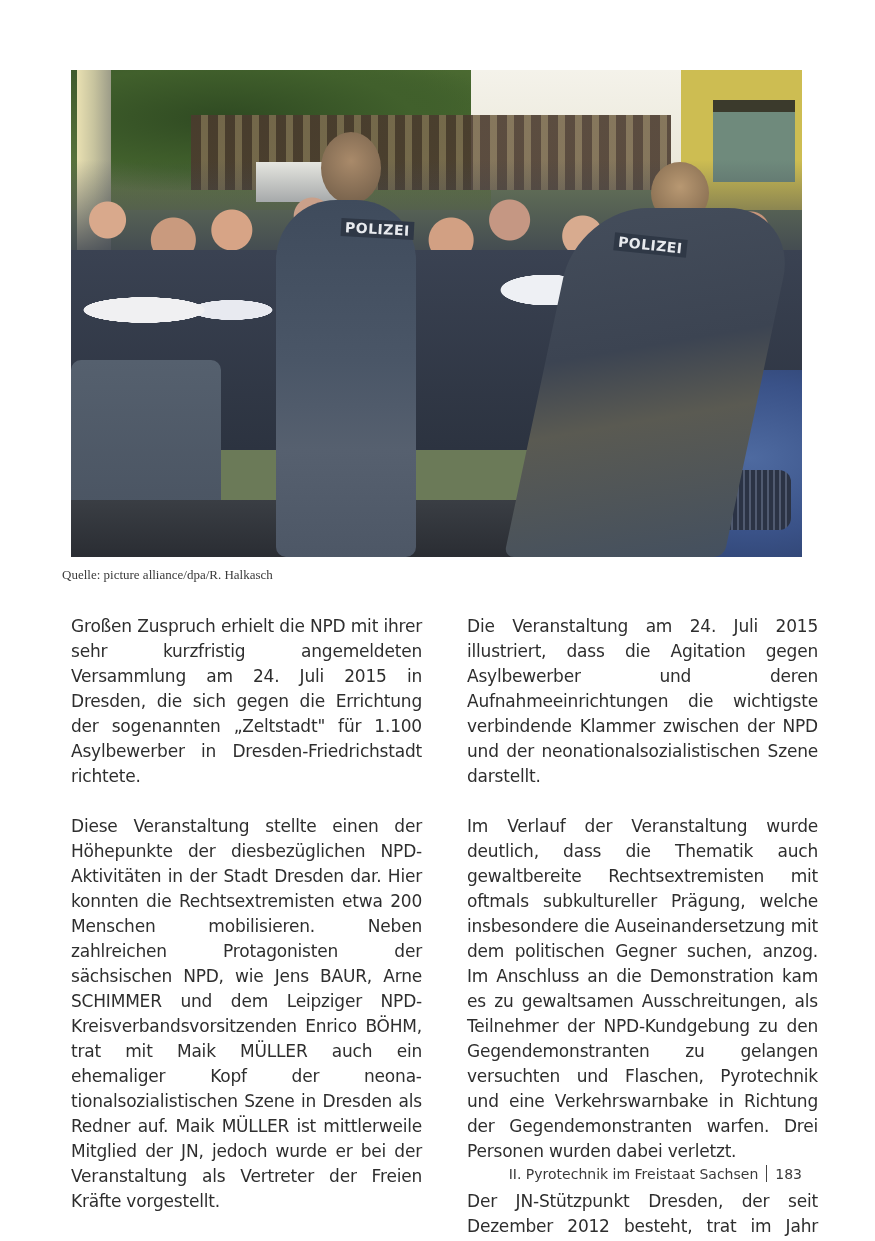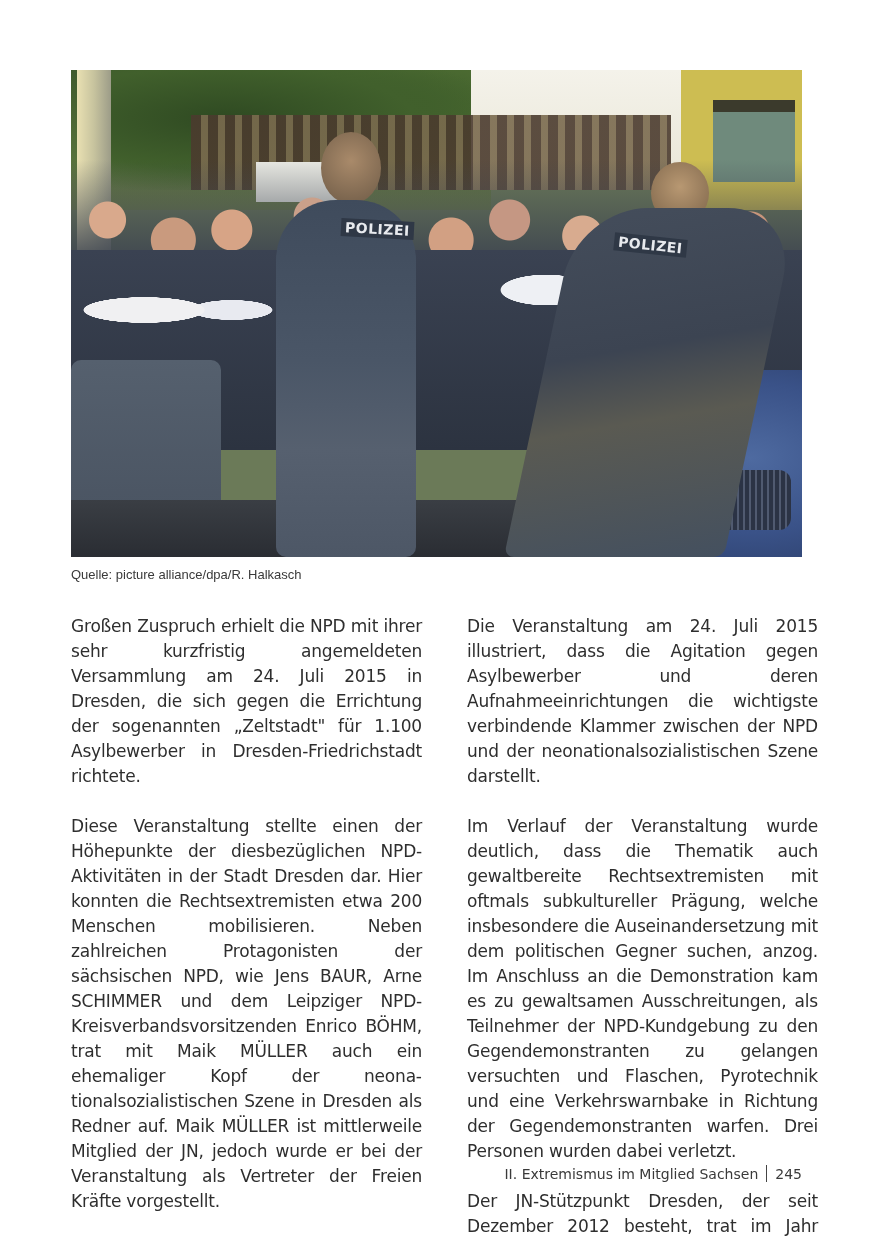--- a/index.html
+++ b/index.html
@@ -58,22 +58,22 @@
   .ground { left: 0; top: 430px; width: 731px; height: 57px; background: linear-gradient(180deg,#3a3e44,#2a2d33); }
   .car { left: 470px; top: 300px; width: 300px; height: 220px;
          background: radial-gradient(ellipse at 70% 40%, #4e6aa0 0%, #3a5288 40%, #2a3c66 75%);
          border-radius: 140px 30px 0 40px; }
   .grille { left: 560px; top: 400px; width: 160px; height: 60px;
             background: repeating-linear-gradient(90deg,#2b3345 0 4px,#505a70 4px 6px);
             border-radius: 12px; }
   .emblem { left: 615px; top: 385px; width: 22px; height: 22px; border-radius: 50%;
             border: 3px solid #c7cedc; background: #3a5288; }
 
-  .caption { position: absolute; left: 71px; top: 567px; font-size: 13px; color: #3a3a3a;
-             font-family: Liberation Sans, sans-serif; }
+  .caption { position: absolute; left: 62px; top: 567px; font-size: 13px; color: #3a3a3a;
+             font-family: Liberation Serif, serif; }
 
   .col { position: absolute; width: 351px; font-size: 17px; line-height: 25px; color: #2e2e2e;
          text-align: justify; font-family: "DejaVu Sans", sans-serif; letter-spacing: -0.2px; }
   .col p { margin: 0 0 25px 0; hyphens: manual; }
   .col-left { left: 71px; top: 614px; }
   .col-right { left: 451px; top: 614px; margin-left: 16px; }
 
   .footer { position: absolute; right: 73px; top: 1165px; font-size: 14px; color: #3a3a3a;
             font-family: "DejaVu Sans", sans-serif; }
   .footer .sep { display: inline-block; width: 1px; height: 17px; background: #444; margin: 0 8px; vertical-align: -3px; }
@@ -112,14 +112,14 @@
   <p>Diese Veranstaltung stellte einen der Höhe­punkte der diesbezüglichen NPD-Aktivitäten in der Stadt Dresden dar. Hier konnten die Rechtsextremisten etwa 200 Menschen mobi­lisieren. Neben zahlreichen Protagonisten der sächsischen NPD, wie Jens BAUR, Arne SCHIMMER und dem Leipziger NPD-Kreisver­bandsvorsitzenden Enrico BÖHM, trat mit Maik MÜLLER auch ein ehemaliger Kopf der neona­tionalsozialistischen Szene in Dresden als Red­ner auf. Maik MÜLLER ist mittlerweile Mitglied der JN, jedoch wurde er bei der Veranstaltung als Vertreter der Freien Kräfte vorgestellt.</p>
 </div>
 
 <div class="col col-right">
   <p>Die Veranstaltung am 24. Juli 2015 illustriert, dass die Agitation gegen Asylbewerber und deren Aufnahmeeinrichtungen die wichtigste verbindende Klammer zwischen der NPD und der neonationalsozialistischen Szene darstellt.</p>
   <p>Im Verlauf der Veranstaltung wurde deutlich, dass die Thematik auch gewaltbereite Rechts­extremisten mit oftmals subkultureller Prä­gung, welche insbesondere die Auseinander­setzung mit dem politischen Gegner suchen, anzog. Im Anschluss an die Demonstration kam es zu gewaltsamen Ausschreitungen, als Teil­nehmer der NPD-Kundgebung zu den Gegen­demonstranten zu gelangen versuchten und Flaschen, Pyrotechnik und eine Verkehrswarn­bake in Richtung der Gegendemonstranten warfen. Drei Personen wurden dabei verletzt.</p>
   <p>Der JN-Stützpunkt Dresden, der seit Dezem­ber 2012 besteht, trat im Jahr 2022 vielfach</p>
 </div>
 
 <div class="footer">
-  <span>II. Extremismus im Mitglied Sachsen</span><span class="sep"></span><span>245</span>
+  <span>II. Pyrotechnik im Freistaat Sachsen</span><span class="sep"></span><span>183</span>
 </div>
 
 </body></html>

